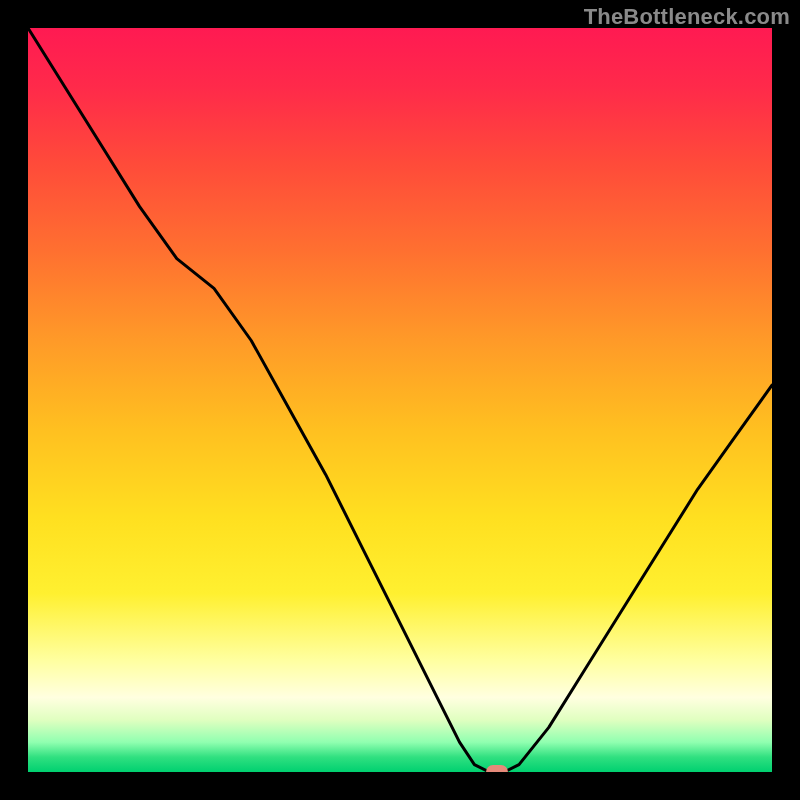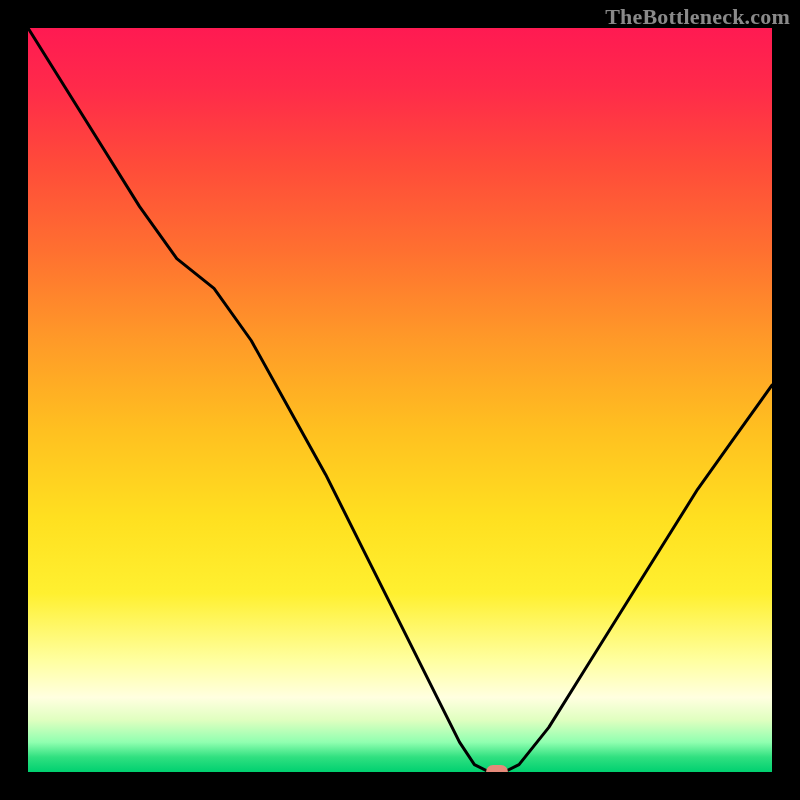--- a/index.html
+++ b/index.html
@@ -49,21 +49,21 @@
     width: 22px;
     height: 14px;
     background: #e58a7a;
     border-radius: 7px;
     transform: translate(-50%, -50%);
   }
   .watermark {
     position: absolute;
     top: 4px;
     right: 10px;
-    font-family: Liberation Serif, serif;
+    font-family: Liberation Sans, sans-serif;
     font-size: 22px;
     font-weight: bold;
     color: #8a8a8a;
     letter-spacing: 0.2px;
     margin-left: 48px;
   }
 </style>
 </head>
 <body>
 

